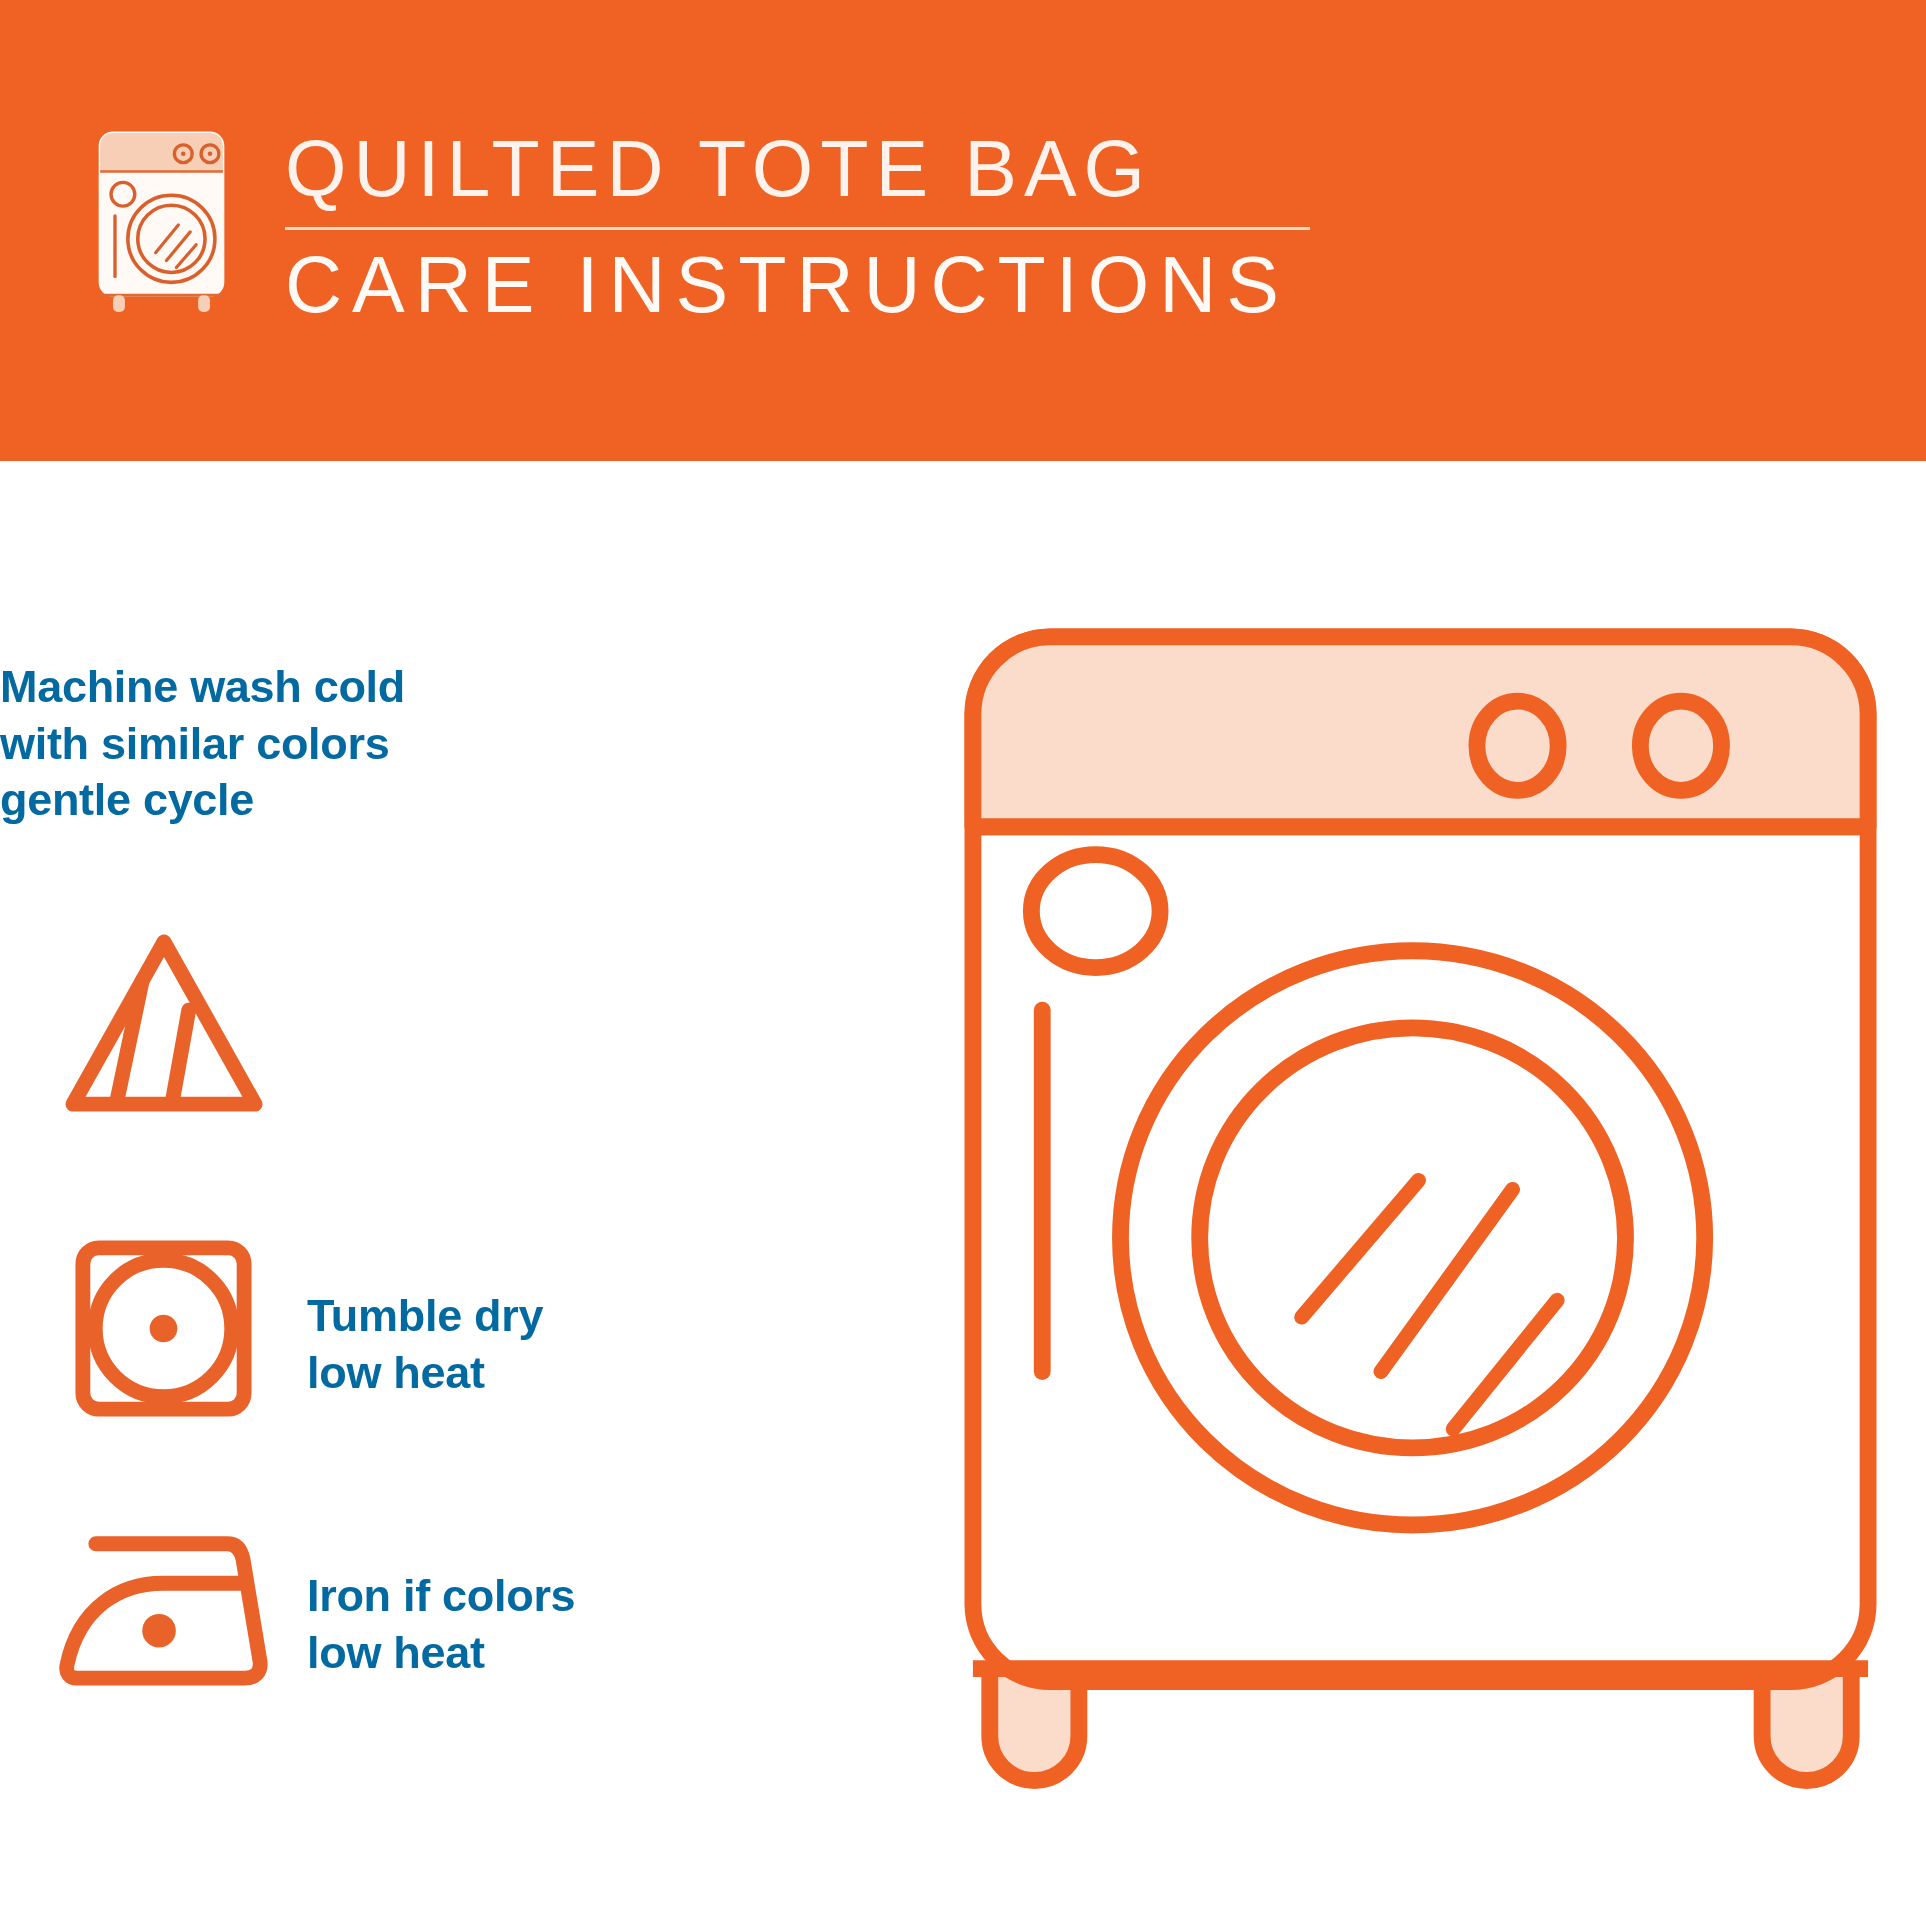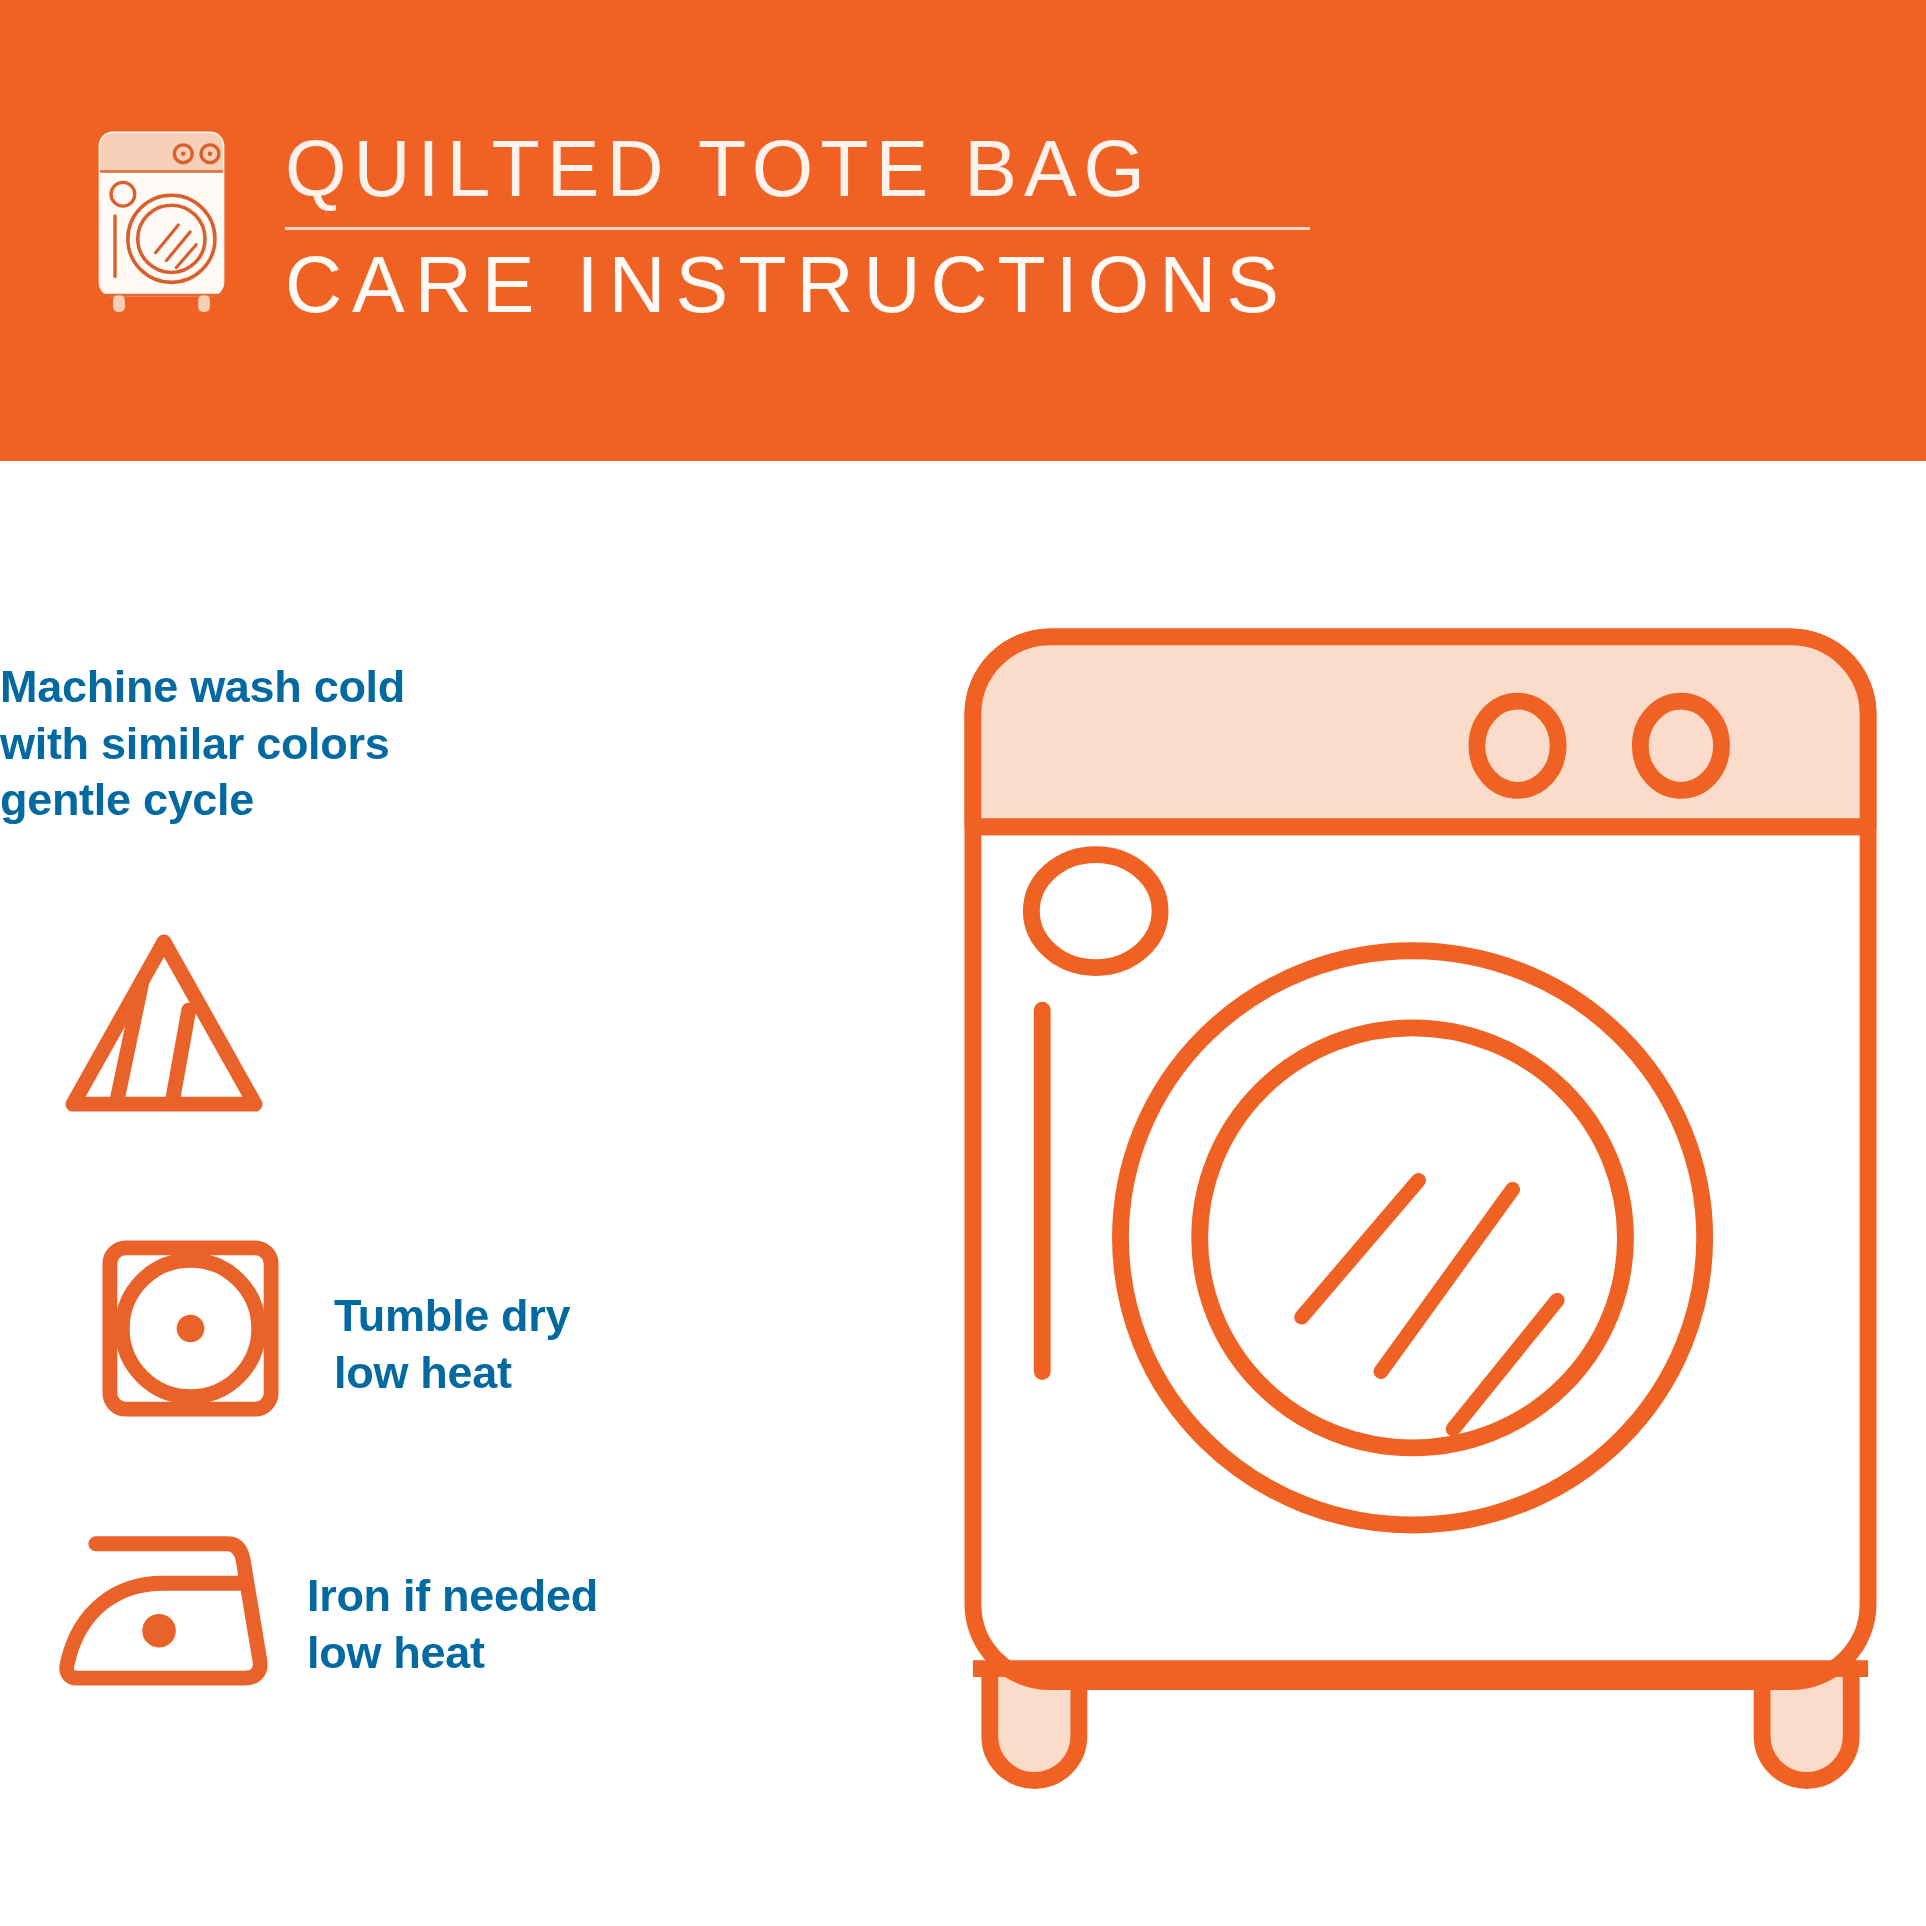--- a/index.html
+++ b/index.html
@@ -82,21 +82,21 @@
   .care-row {
     position: absolute;
     left: 0;
     width: 941px;
     display: flex;
     align-items: flex-start;
   }
 
   .care-row-0 { top: 0px; }
   .care-row-1 { top: 275px; }
-  .care-row-2 { top: 584px; margin-left: 27px; }
+  .care-row-2 { top: 584px; }
   .care-row-3 { top: 869px; }
 
   .care-icon-cell {
     width: 307px;
     min-width: 307px;
     display: flex;
     justify-content: center;
     align-items: flex-start;
     padding-left: 20px;
   }
@@ -204,21 +204,21 @@
 
     <div class="care-row care-row-3">
       <div class="care-icon-cell">
         <svg width="213" height="168" viewBox="0 0 215 170" xmlns="http://www.w3.org/2000/svg">
           <g fill="none" stroke="#e8622a" stroke-width="15" stroke-linecap="round" stroke-linejoin="round">
             <path d="M39 22 L172 22 C181 22 186 28 188 38 L205 140 C207 152 200 158 190 158 L20 158 C12 158 8 152 10 144 C22 88 62 62 107 62 L190 62"></path>
           </g>
           <circle cx="103" cy="110" r="17" fill="#e8622a"></circle>
         </svg>
       </div>
-      <div class="care-text care-text-3">Iron if needed
+      <div class="care-text care-text-3">Iron if colors
 low heat</div>
     </div>
 
   </div>
 
   <div id="machine-illustration">
     <svg width="931" height="1213" viewBox="0 0 940 1225" xmlns="http://www.w3.org/2000/svg">
 
       <g>
         <path d="M35 1060 L125 1060 L125 1128 A45 45 0 0 1 35 1128 Z" fill="#fbdccb" stroke="#ef6224" stroke-width="17" stroke-linejoin="round"></path>

